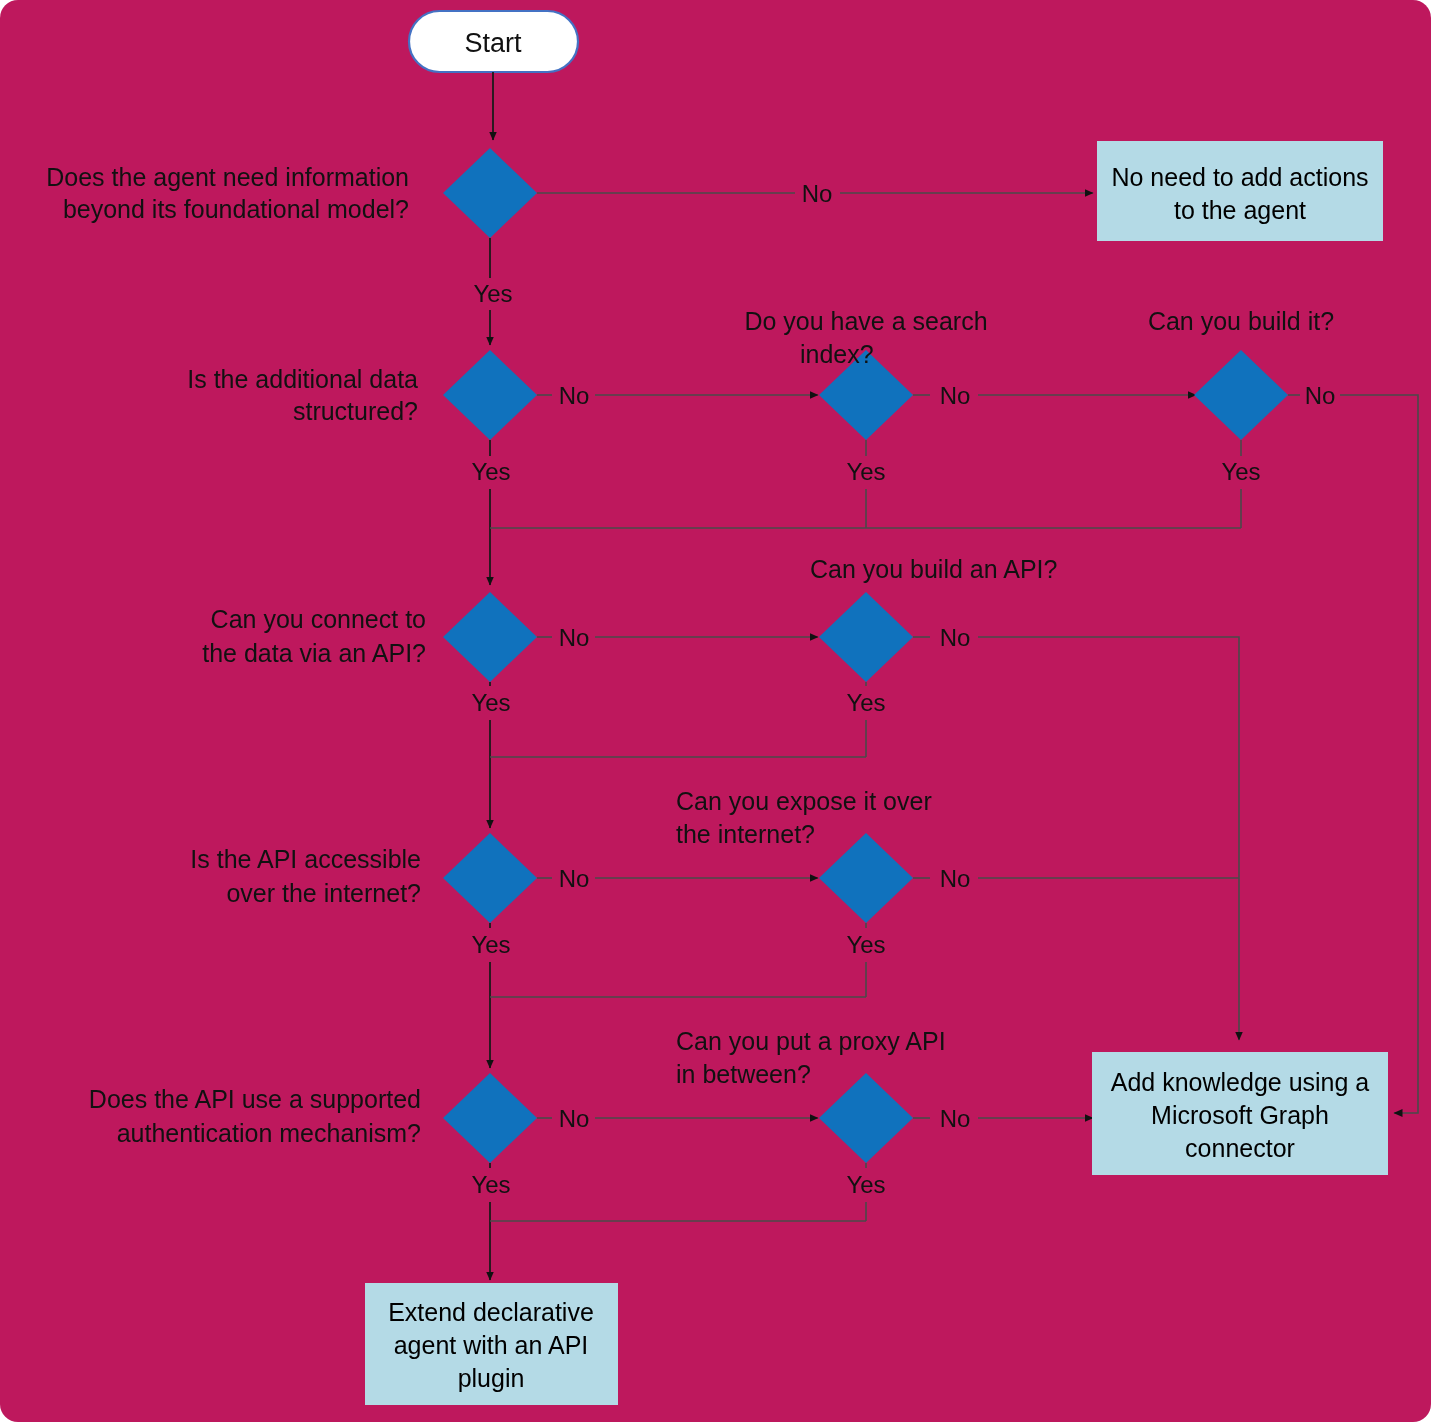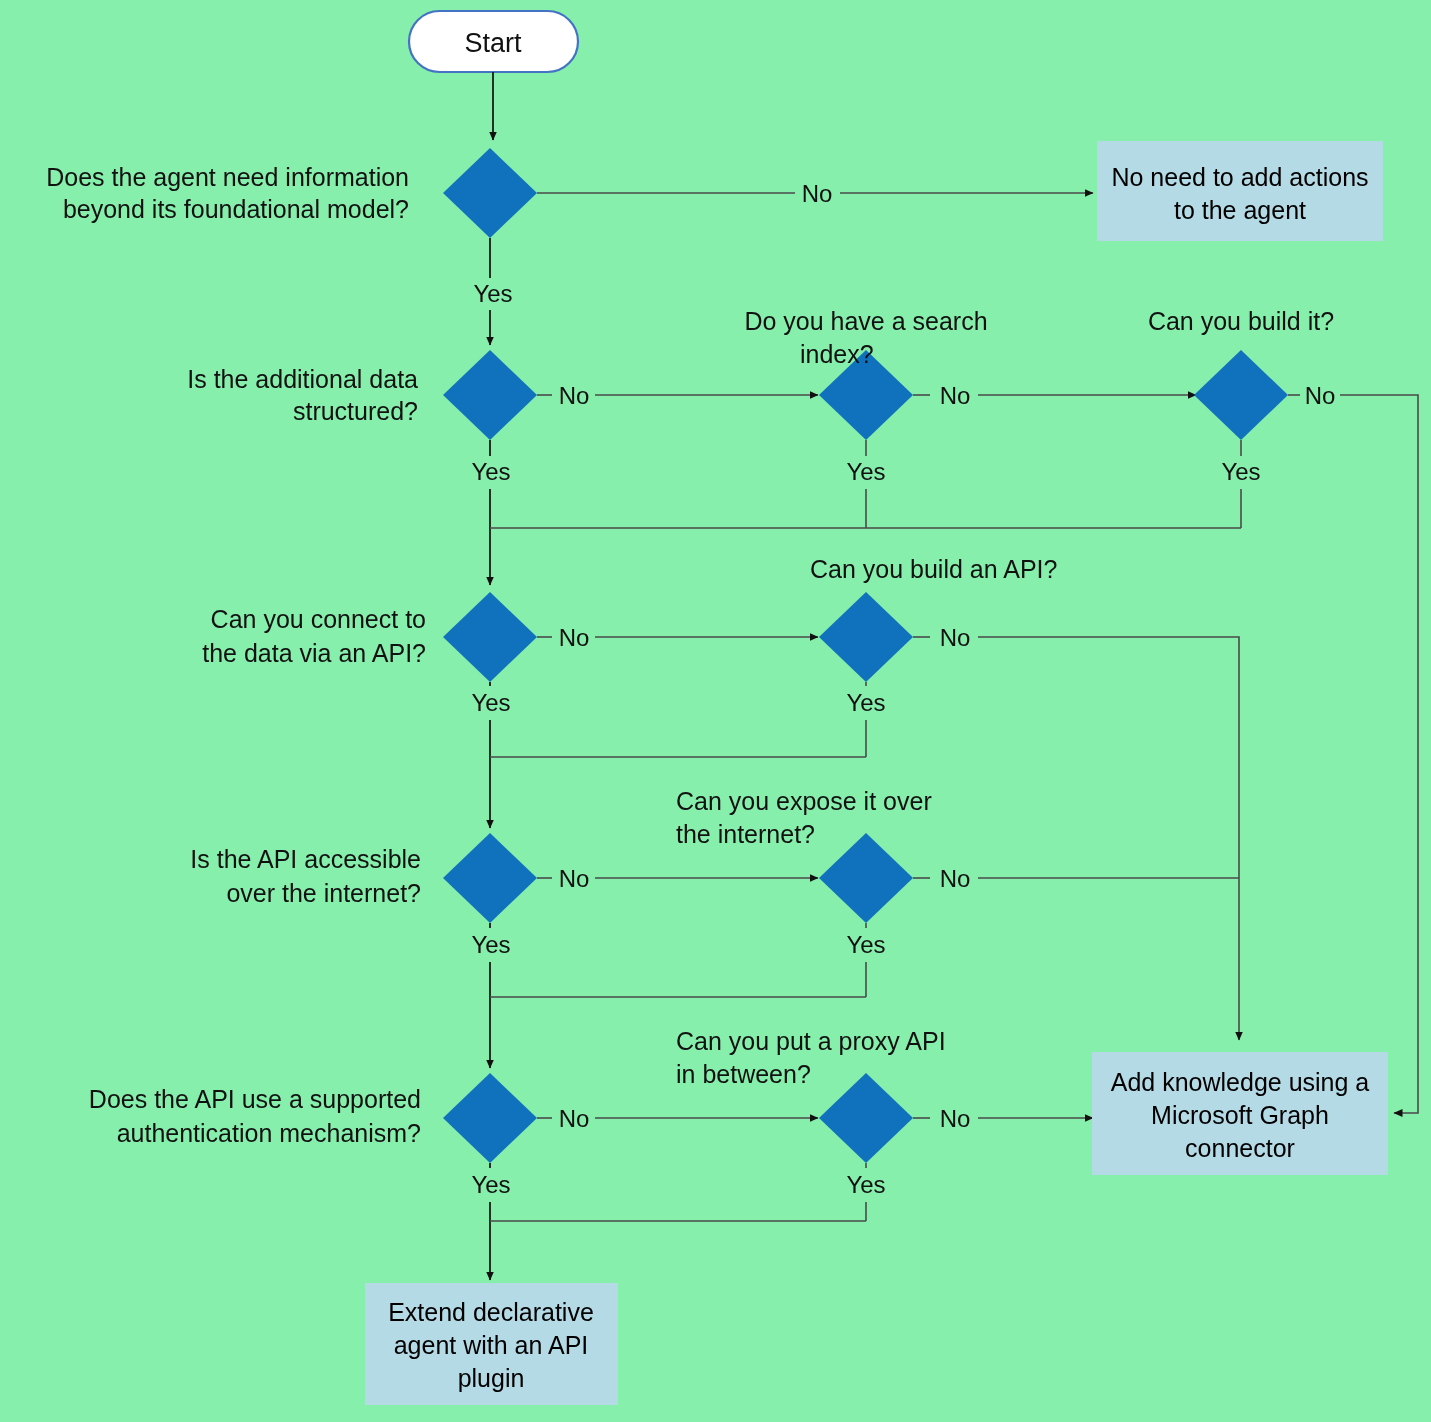--- a/index.html
+++ b/index.html
@@ -10,21 +10,22 @@
   body {
     font-family: "Liberation Sans", sans-serif;
     width: 1431px;
     height: 1422px;
     overflow: hidden;
   }
   #flow-root {
     position: relative;
     width: 1431px;
     height: 1422px;
-    background: #86efac;
+    background: #be185d;
+    border-radius: 18px;
   }
   svg#flow-svg {
     position: absolute;
     top: 0;
     left: 0;
     width: 1431px;
     height: 1422px;
     display: block;
   }
   .node-text,

